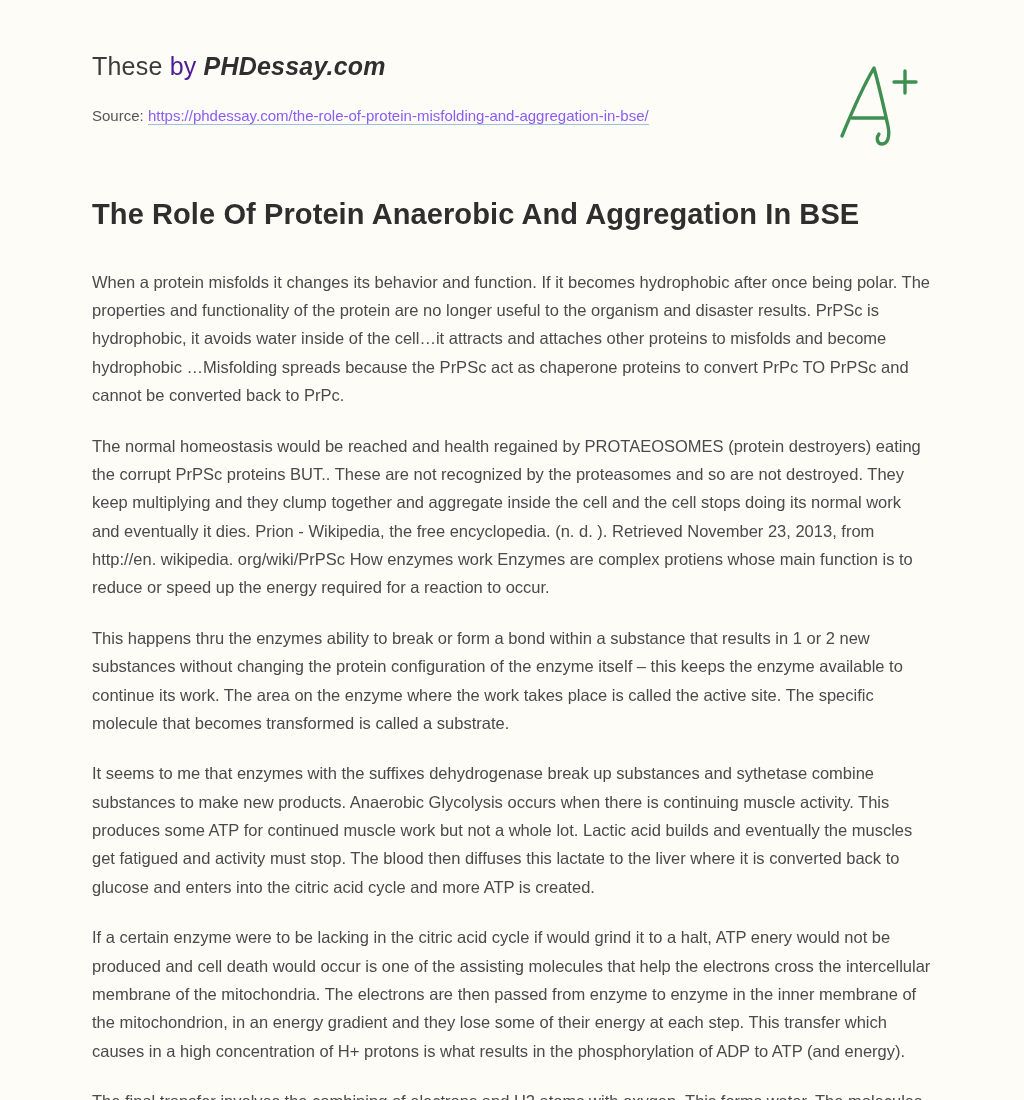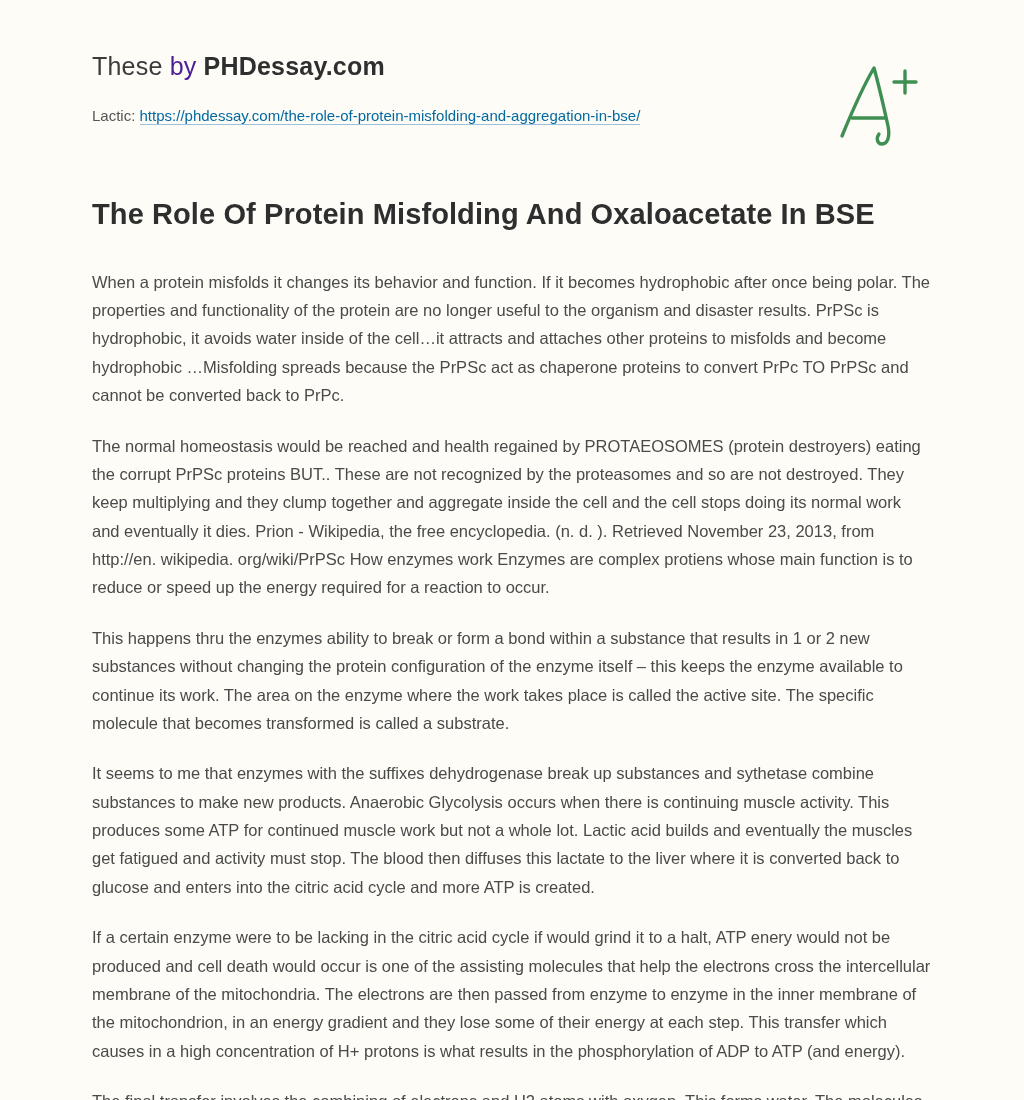--- a/index.html
+++ b/index.html
@@ -27,31 +27,32 @@
     letter-spacing: 0.2px;
     margin: 0 0 26px 0;
     font-weight: 400;
   }
   .brand-line .brand-by {
     color: #4c1d95;
   }
   .brand-line .brand-name {
     font-weight: 700;
     color: #2f2f2f;
+    font-style: italic;
   }
   .source-line {
     font-size: 15px;
     color: #555;
     margin-bottom: 30px;
   }
   .source-label {
     color: #555;
   }
   .source-url {
-    color: #0369a1;
+    color: #8b5cf6;
     text-decoration: none;
     border-bottom: 1px solid rgba(42,123,185,0.45);
     word-break: break-all;
   }
   .logo {
     position: absolute;
     top: 52px;
     right: 92px;
     width: 110px;
     height: 110px;
@@ -83,36 +84,36 @@
 
 <div class="page">
 
   <div class="brand-line">
     <span>These</span>
     <span class="brand-by">by</span>
     <span class="brand-name">PHDessay.com</span>
   </div>
 
   <div class="source-line">
-    <span class="source-label">Lactic:</span>
+    <span class="source-label">Source:</span>
     <a class="source-url" href="#">https://phdessay.com/the-role-of-protein-misfolding-and-aggregation-in-bse/</a>
   </div>
 
   <div class="logo">
     <svg width="110" height="110" viewBox="0 0 110 110" xmlns="http://www.w3.org/2000/svg">
       <g fill="none" stroke="#3f8f52" stroke-width="3.4" stroke-linecap="round" stroke-linejoin="round">
         <path d="M20 84 C 34 50, 46 26, 52 16 C 56 30, 62 56, 66 74 C 68 84, 66 92, 60 92 C 55 92, 54 86, 57 82"></path>
         <path d="M30 66 L 63 66"></path>
         <path d="M72 30 L 94 30"></path>
         <path d="M83 19 L 83 41"></path>
       </g>
     </svg>
   </div>
 
-  <h1 class="title">The Role Of Protein Misfolding And Oxaloacetate In BSE</h1>
+  <h1 class="title">The Role Of Protein Anaerobic And Aggregation In BSE</h1>
 
   <div>
     <p class="para">When a protein misfolds it changes its behavior and function. If it becomes hydrophobic after once being polar. The properties and functionality of the protein are no longer useful to the organism and disaster results. PrPSc is hydrophobic, it avoids water inside of the cell…it attracts and attaches other proteins to misfolds and become hydrophobic …Misfolding spreads because the PrPSc act as chaperone proteins to convert PrPc TO PrPSc and cannot be converted back to PrPc.</p>
     <p class="para">The normal homeostasis would be reached and health regained by PROTAEOSOMES (protein destroyers) eating the corrupt PrPSc proteins BUT.. These are not recognized by the proteasomes and so are not destroyed. They keep multiplying and they clump together and aggregate inside the cell and the cell stops doing its normal work and eventually it dies. Prion - Wikipedia, the free encyclopedia. (n. d. ). Retrieved November 23, 2013, from http://en. wikipedia. org/wiki/PrPSc How enzymes work Enzymes are complex protiens whose main function is to reduce or speed up the energy required for a reaction to occur.</p>
     <p class="para">This happens thru the enzymes ability to break or form a bond within a substance that results in 1 or 2 new substances without changing the protein configuration of the enzyme itself – this keeps the enzyme available to continue its work. The area on the enzyme where the work takes place is called the active site. The specific molecule that becomes transformed is called a substrate.</p>
     <p class="para">It seems to me that enzymes with the suffixes dehydrogenase break up substances and sythetase combine substances to make new products. Anaerobic Glycolysis occurs when there is continuing muscle activity. This produces some ATP for continued muscle work but not a whole lot. Lactic acid builds and eventually the muscles get fatigued and activity must stop. The blood then diffuses this lactate to the liver where it is converted back to glucose and enters into the citric acid cycle and more ATP is created.</p>
     <p class="para">If a certain enzyme were to be lacking in the citric acid cycle if would grind it to a halt, ATP enery would not be produced and cell death would occur is one of the assisting molecules that help the electrons cross the intercellular membrane of the mitochondria. The electrons are then passed from enzyme to enzyme in the inner membrane of the mitochondrion, in an energy gradient and they lose some of their energy at each step. This transfer which causes in a high concentration of H+ protons is what results in the phosphorylation of ADP to ATP (and energy).</p>
     <p class="para">The final transfer involves the combining of electrons and H2 atoms with oxygen. This forms water. The molecules that take part in the transport of these electrons are referred to as the electron transport chain. Oxaloacetate is the first substrate to bind to the enzyme. This induces the enzyme to change its conformation, and creates a binding site for the acetyl-CoA. Only when this citroyl-CoA has</p>
   </div>
 

